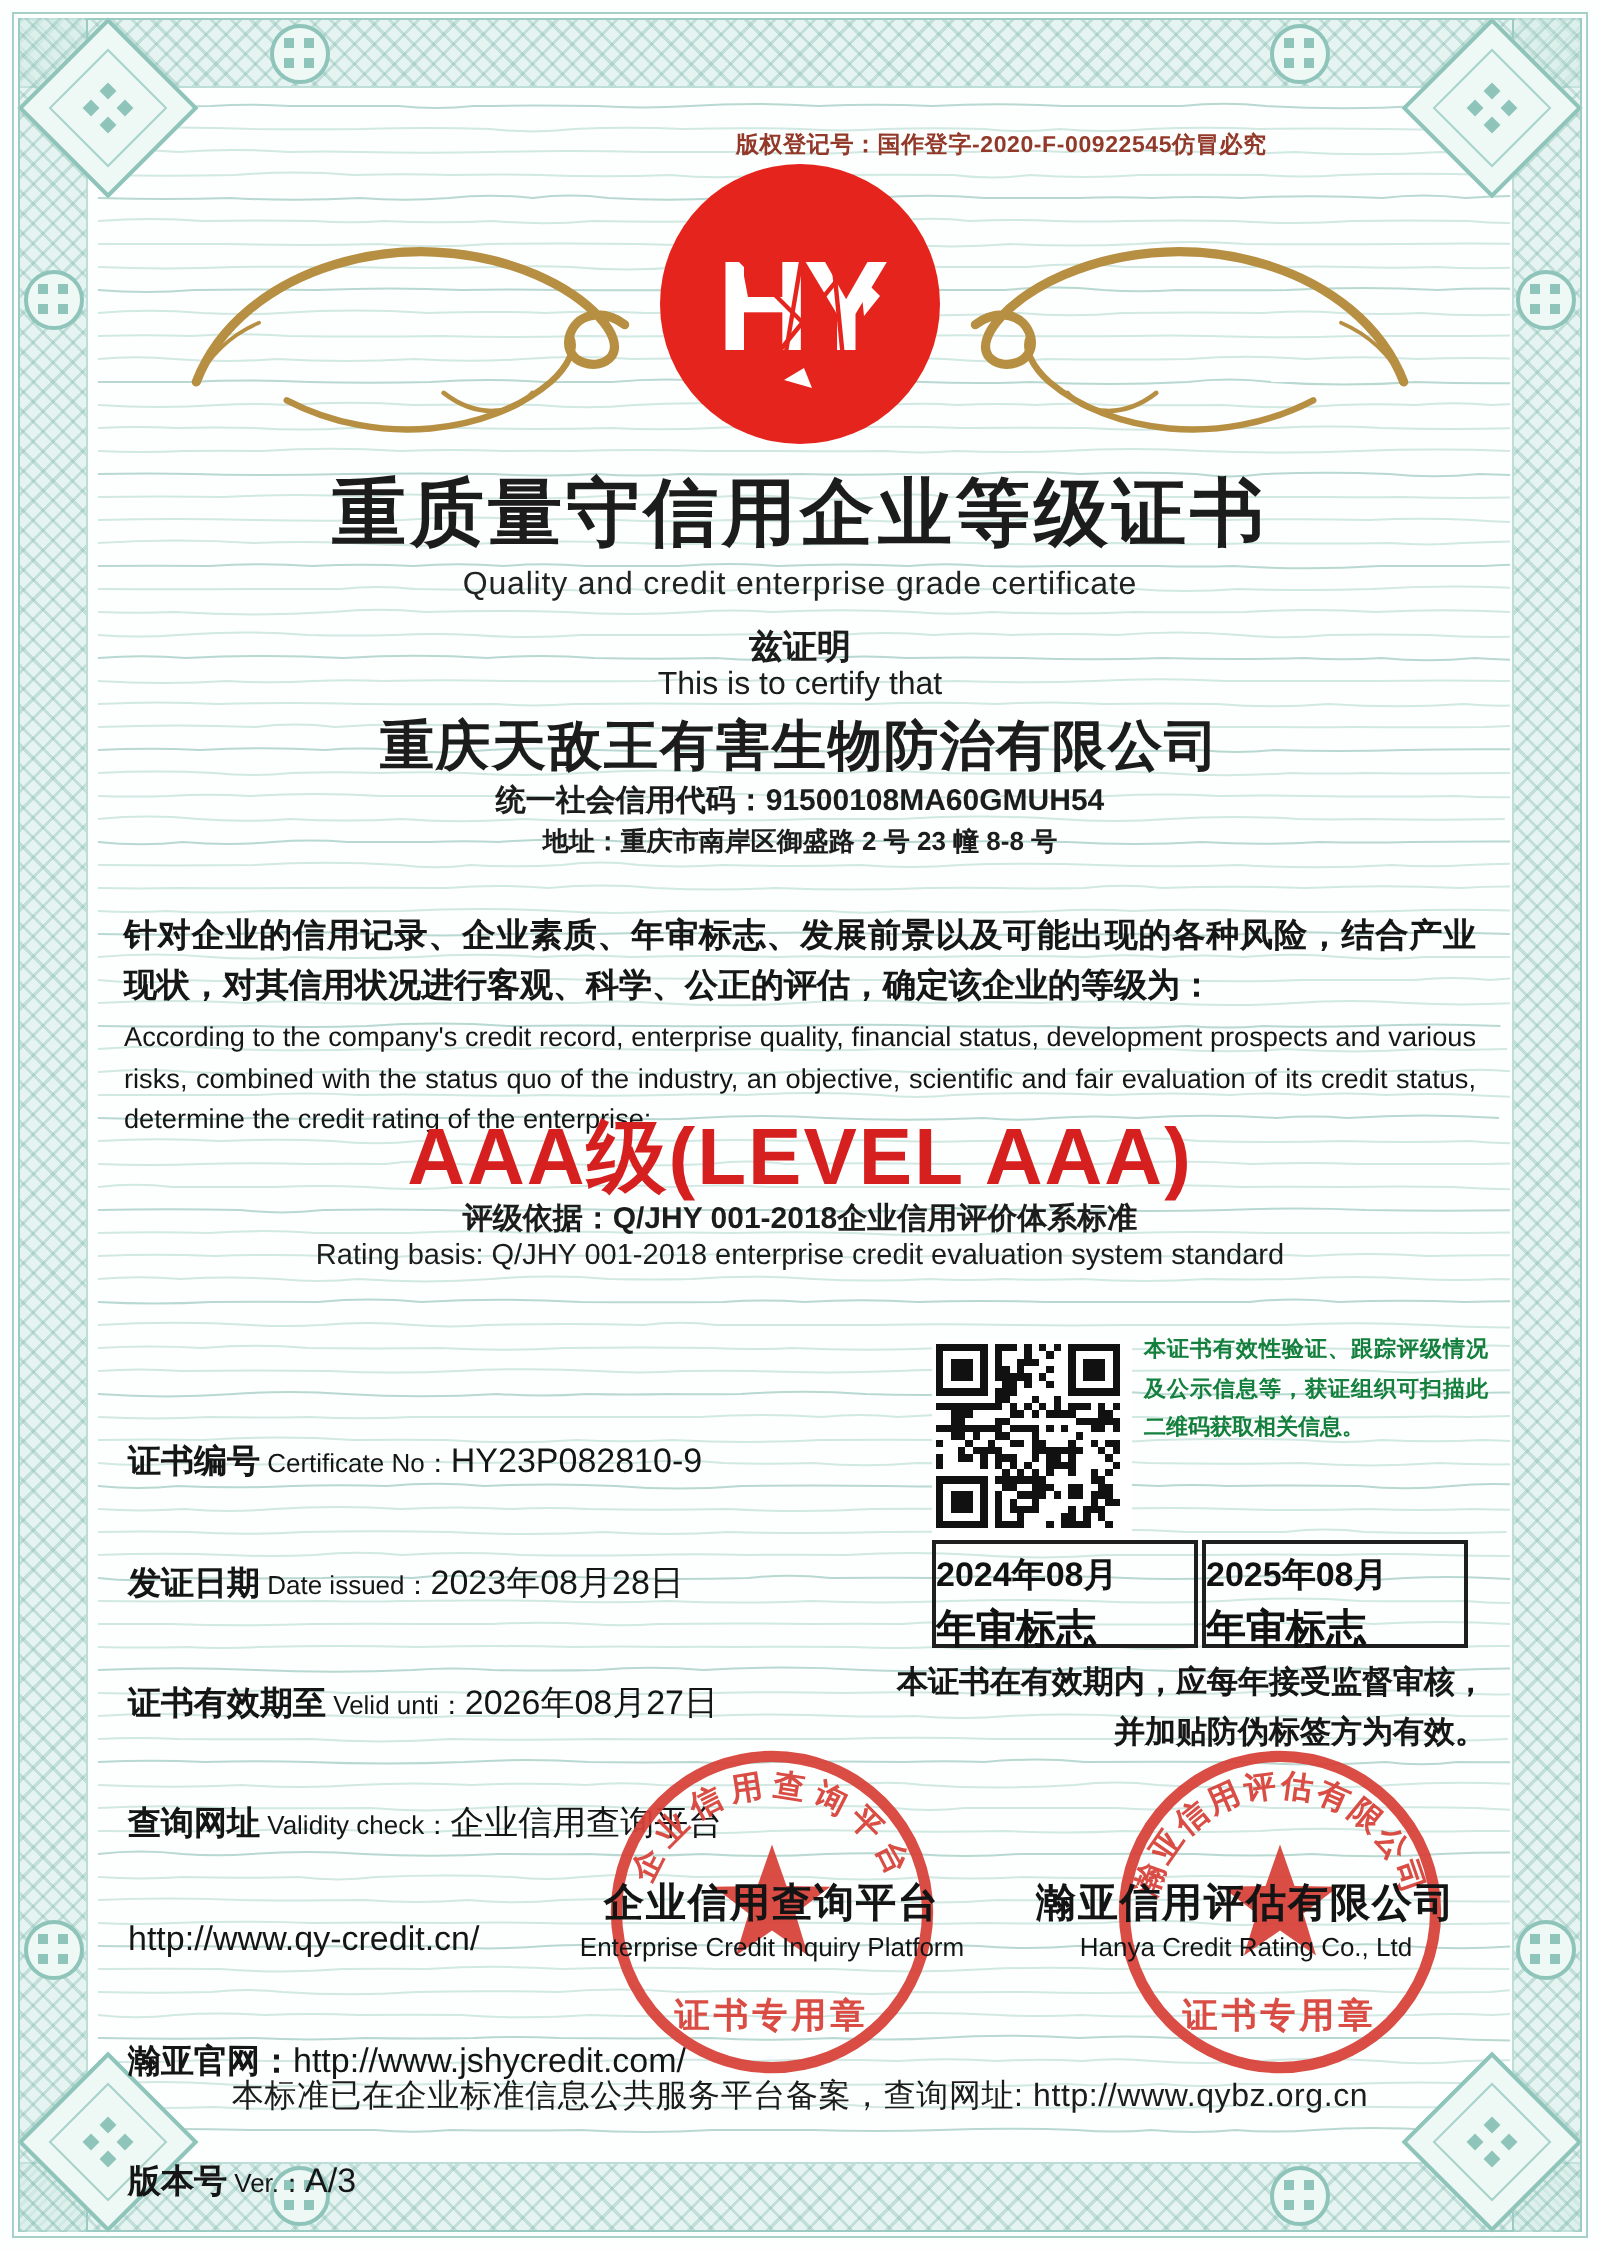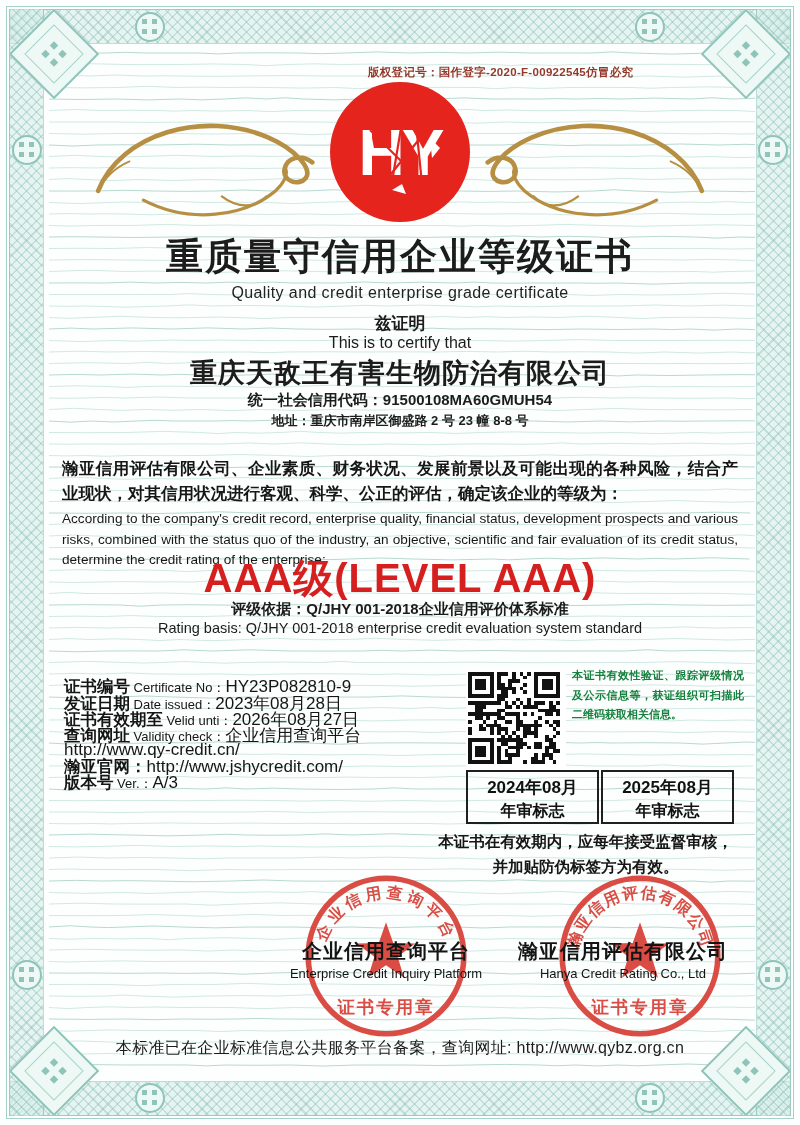--- a/index.html
+++ b/index.html
@@ -41,32 +41,32 @@
   .credit-code{top:391px;font-size:15px;font-weight:600;}
   .address{top:412px;font-size:13px;font-weight:600;}
   .body-block{position:absolute;left:62px;width:676px;top:456px;z-index:4;color:#161616;}
   .body-cn{font-size:16.5px;line-height:1.53;text-align:justify;font-weight:600;}
   .body-en{font-size:13.6px;line-height:1.5;text-align:justify;margin-top:3px;}
   .rating{top:551px;font-size:40px;font-weight:800;letter-spacing:1px;}
   .basis-cn{top:600px;font-size:15px;font-weight:600;}
   .basis-en{top:620px;font-size:14.5px;}
 
   .details{position:absolute;left:64px;top:676px;width:400px;z-index:4;color:#151515;}
-  .d-row{height:16px;white-space:nowrap;}
+  .d-row{height:16px;white-space:nowrap;margin-top:44px;}
   .d-cn{font-size:16.5px;font-weight:600;}
   .d-en{font-size:13px;}
   .d-val{font-size:17px;}
 
   .qr-block{position:absolute;left:466px;top:670px;width:96px;height:96px;background:#ffffff;padding:2px;z-index:4;}
   .qr-info{position:absolute;left:572px;top:666px;width:172px;font-size:11px;line-height:1.78;font-weight:600;color:#15803d;z-index:4;text-align:justify;}
-  .year-box{position:absolute;top:770px;width:129px;height:50px;border:2px solid #1f1f1f;z-index:4;text-align:center;color:#111;}
+  .year-box{position:absolute;top:770px;width:129px;height:50px;border:2px solid #1f1f1f;z-index:4;color:#111;}
   .yb-0{left:466px;} .yb-1{left:601px;}
   .yb-l1{font-size:17px;font-weight:600;margin-top:4px;}
-  .yb-l2{font-size:16px;font-weight:600;margin-top:2px;}
-  .audit-note{position:absolute;left:428px;top:830px;width:315px;text-align:center;font-size:15.5px;line-height:1.6;font-weight:600;color:#161616;z-index:4;}
+  .yb-l2{font-size:20px;font-weight:600;margin-top:2px;}
+  .audit-note{position:absolute;left:428px;top:830px;width:315px;text-align:right;font-size:15.5px;line-height:1.6;font-weight:600;color:#161616;z-index:4;}
 
   .seal-svg{position:absolute;top:869px;width:174px;height:174px;z-index:4;opacity:.94;}
   .seal-0{left:299px;} .seal-1{left:553px;}
   .seal-label{position:absolute;transform:translateX(-50%);white-space:nowrap;color:#141414;z-index:5;}
   .sl-cn{top:938px;font-size:20px;font-weight:700;letter-spacing:1px;}
   .sl-en{top:966px;font-size:13px;}
   .sl-left{left:386px;} .sl-right{left:623px;}
 
   .footer{top:1038px;font-size:16px;font-weight:400;letter-spacing:.3px;}
 </style>
@@ -247,21 +247,21 @@
 
   <div class="ctr subtitle">Quality and credit enterprise grade certificate</div>
   <div class="ctr title">重质量守信用企业等级证书</div>
   <div class="ctr certify-cn">兹证明</div>
   <div class="ctr certify-en">This is to certify that</div>
   <div class="ctr company">重庆天敌王有害生物防治有限公司</div>
   <div class="ctr credit-code">统一社会信用代码：91500108MA60GMUH54</div>
   <div class="ctr address">地址：重庆市南岸区御盛路 2 号 23 幢 8-8 号</div>
 
   <div class="body-block">
-    <div class="body-cn">瀚亚信用评估有限公司、企业素质、财务状况、发展前景以及可能出现的各种风险，结合产业现状，对其信用状况进行客观、科学、公正的评估，确定该企业的等级为：</div>
+    <div class="body-cn">针对企业的信用记录、企业素质、年审标志、发展前景以及可能出现的各种风险，结合产业现状，对其信用状况进行客观、科学、公正的评估，确定该企业的等级为：</div>
     <div class="body-en">According to the company's credit record, enterprise quality, financial status, development prospects and various risks, combined with the status quo of the industry, an objective, scientific and fair evaluation of its credit status, determine the credit rating of the enterprise:</div>
   </div>
   <div class="ctr rating" style="color:#d6201f">AAA级(LEVEL AAA)</div>
   <div class="ctr basis-cn">评级依据：Q/JHY 001-2018企业信用评价体系标准</div>
   <div class="ctr basis-en">Rating basis: Q/JHY 001-2018 enterprise credit evaluation system standard</div>
 
   <div class="details">
     <div class="d-row"><span class="d-cn">证书编号</span><span class="d-en"> Certificate No：</span><span class="d-val">HY23P082810-9</span></div>
     <div class="d-row"><span class="d-cn">发证日期</span><span class="d-en"> Date issued：</span><span class="d-val">2023年08月28日</span></div>
     <div class="d-row"><span class="d-cn">证书有效期至</span><span class="d-en"> Velid unti：</span><span class="d-val">2026年08月27日</span></div>

